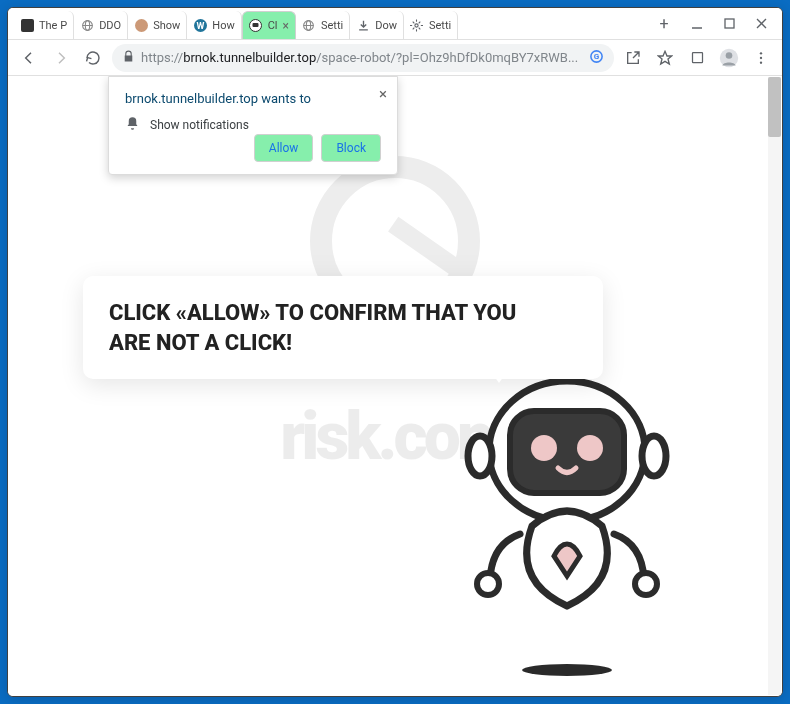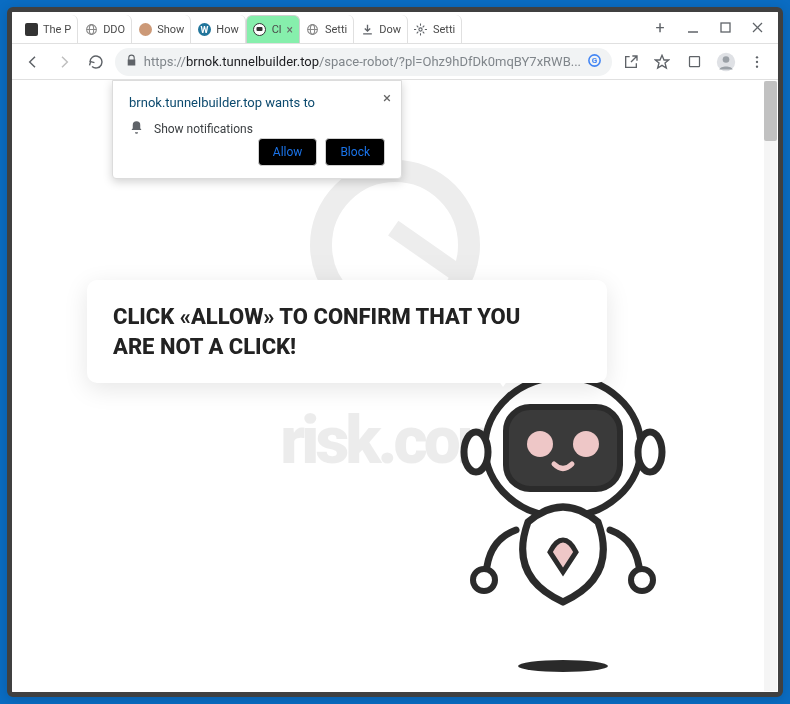--- a/index.html
+++ b/index.html
@@ -1,17 +1,17 @@
 <!DOCTYPE html>
 <html><head>
 <meta charset="utf-8">
 <style>
 *{margin:0;padding:0;box-sizing:border-box;font-family:-apple-system,BlinkMacSystemFont,"Segoe UI",Roboto,Arial,sans-serif}
 body{width:790px;height:704px;background:#0a6cc2;padding:7px;overflow:hidden}
-.window{width:776px;height:690px;background:#fff;border:5px solid #404040;border-radius:6px;overflow:hidden;box-shadow:0 2px 12px rgba(0,0,0,0.15)}
+.window{width:776px;height:690px;background:#fff;border:1px solid #404040;border-radius:6px;overflow:hidden;box-shadow:0 2px 12px rgba(0,0,0,0.15)}
 .titlebar{height:32px;background:#fff;display:flex;align-items:center;border-bottom:1px solid #e0e0e0}
 .tabs{display:flex;flex:1;align-items:flex-end;height:100%;padding-left:6px;gap:0}
 .tab{display:flex;align-items:center;gap:5px;height:28px;padding:0 6px;font-size:11px;color:#4a4a4a;max-width:90px;border-radius:6px 6px 0 0;cursor:pointer}
 .tab.active{background:#86efac;border:1px solid #d0d0d0;border-bottom:none}
 .tab:not(.active){border-right:1px solid #e0e0e0}
 .tab .favicon{width:14px;height:14px;flex-shrink:0;display:flex;align-items:center;justify-content:center}
 .tab .label{white-space:nowrap;overflow:hidden;text-overflow:ellipsis;flex:1}
 .tab .close{font-size:12px;color:#666;cursor:pointer}
 .newtab{width:24px;height:24px;display:flex;align-items:center;justify-content:center;color:#5f6368;font-size:16px;cursor:pointer;margin-left:4px}
 .wincontrols{display:flex;gap:18px;padding:0 14px;color:#5f6368}
@@ -25,21 +25,21 @@
 .urlbar .url .dim{color:#80868b}
 .tb-icon{width:26px;height:26px;display:flex;align-items:center;justify-content:center;color:#5f6368;cursor:pointer}
 .viewport{position:relative;width:100%;height:calc(100% - 68px);background:#fff;overflow:hidden}
 .scrollbar{position:absolute;right:1px;top:1px;width:13px;height:calc(100% - 2px);background:#f5f5f5}
 .scrollthumb{width:100%;height:60px;background:#c1c1c1;border-radius:2px}
 .notif{position:absolute;left:100px;top:0;width:290px;background:#fff;border:1px solid #dcdcdc;border-radius:0 0 4px 4px;box-shadow:0 3px 10px rgba(0,0,0,0.18);padding:14px 16px 12px;z-index:20}
 .notif .nclose{position:absolute;right:10px;top:8px;color:#666;font-size:15px;cursor:pointer}
 .notif .ntitle{font-size:13px;color:#0c4a6e;margin-bottom:10px}
 .notif .nrow{display:flex;align-items:center;gap:10px;font-size:12px;color:#3c4043;margin-bottom:0}
 .notif .nactions{display:flex;justify-content:flex-end;gap:8px}
-.notif button{background:#000000;border:1px solid #d0d0d0;border-radius:4px;padding:6px 14px;font-size:12px;cursor:pointer;color:#1a73e8}
+.notif button{background:#86efac;border:1px solid #d0d0d0;border-radius:4px;padding:6px 14px;font-size:12px;cursor:pointer;color:#1a73e8}
 .watermark{position:absolute;top:80px;left:30px;right:30px;display:flex;align-items:center;justify-content:center;flex-direction:column;opacity:0.07;z-index:1;pointer-events:none}
 .wm-circle{width:170px;height:170px;border:22px solid #000;border-radius:50%;position:relative;margin-bottom:-22px}
 .wm-circle:before{content:"";position:absolute;width:80px;height:18px;background:#000;right:-8px;top:60px;transform:rotate(35deg)}
 .wm-text{font-size:80px;font-weight:900;letter-spacing:-4px;color:#000}
 .speech{position:absolute;left:75px;top:200px;width:520px;background:#fff;border-radius:10px;box-shadow:0 6px 24px rgba(0,0,0,0.1);padding:22px 26px;z-index:5}
 .speech-text{font-size:22px;font-weight:800;color:#222;line-height:1.35}
 .speech:after{content:"";position:absolute;bottom:-18px;right:90px;width:0;height:0;border:14px solid transparent;border-top:20px solid #fff}
 .robot{position:absolute;right:90px;bottom:20px;width:250px;height:320px;z-index:4}
 .shadow{position:absolute;bottom:0;left:50%;transform:translateX(-50%);width:90px;height:12px;background:#2a2a2a;border-radius:50%}
 </style>

